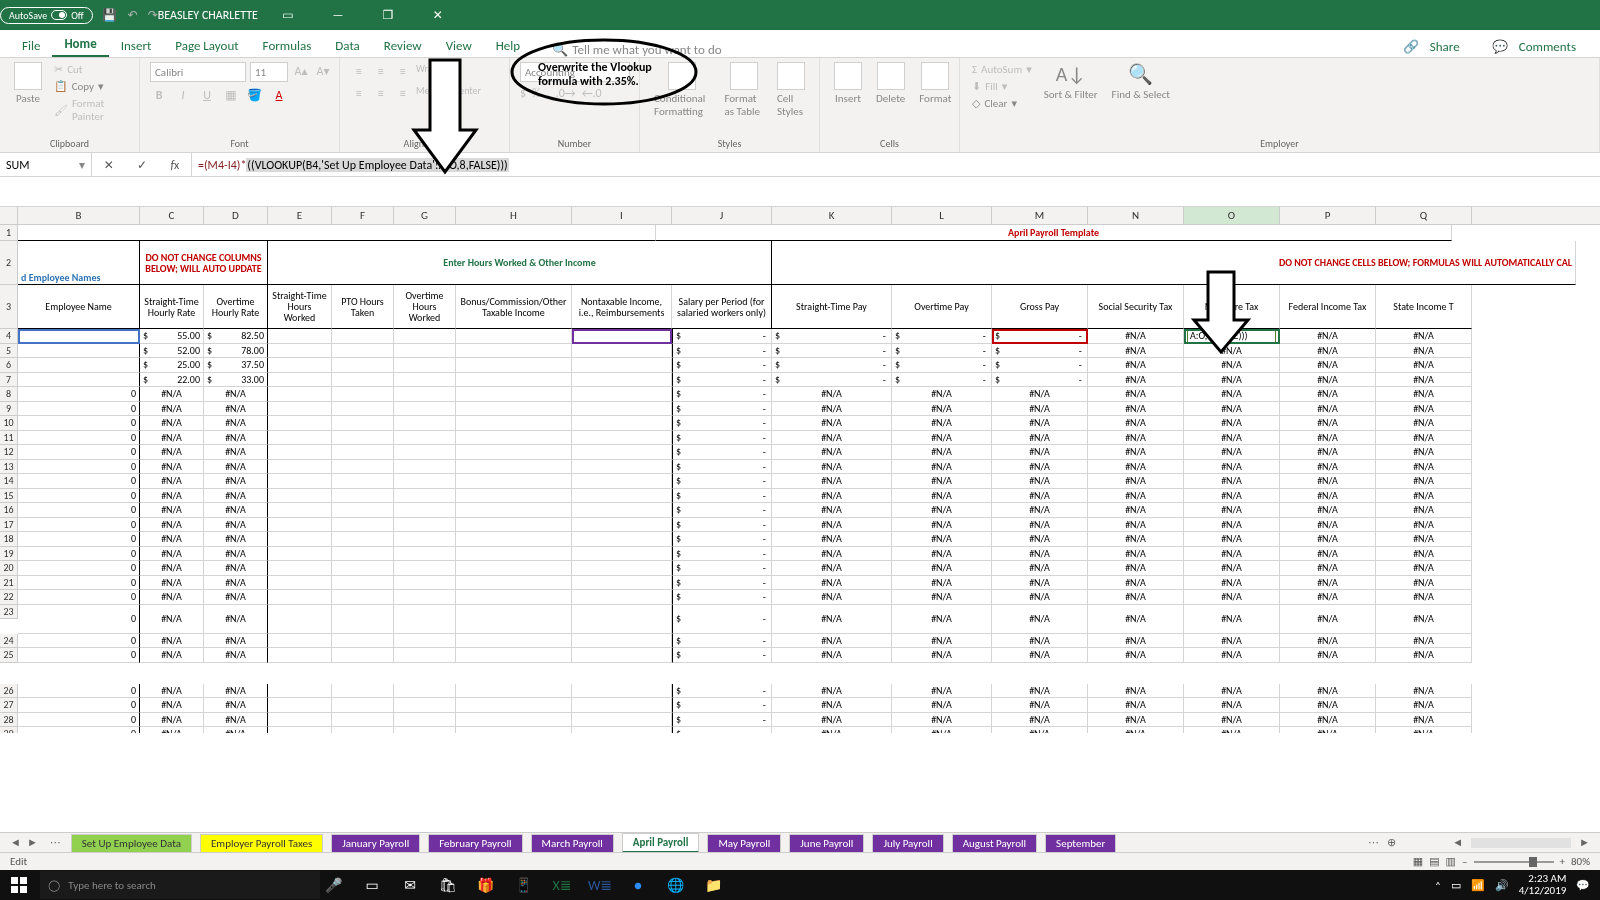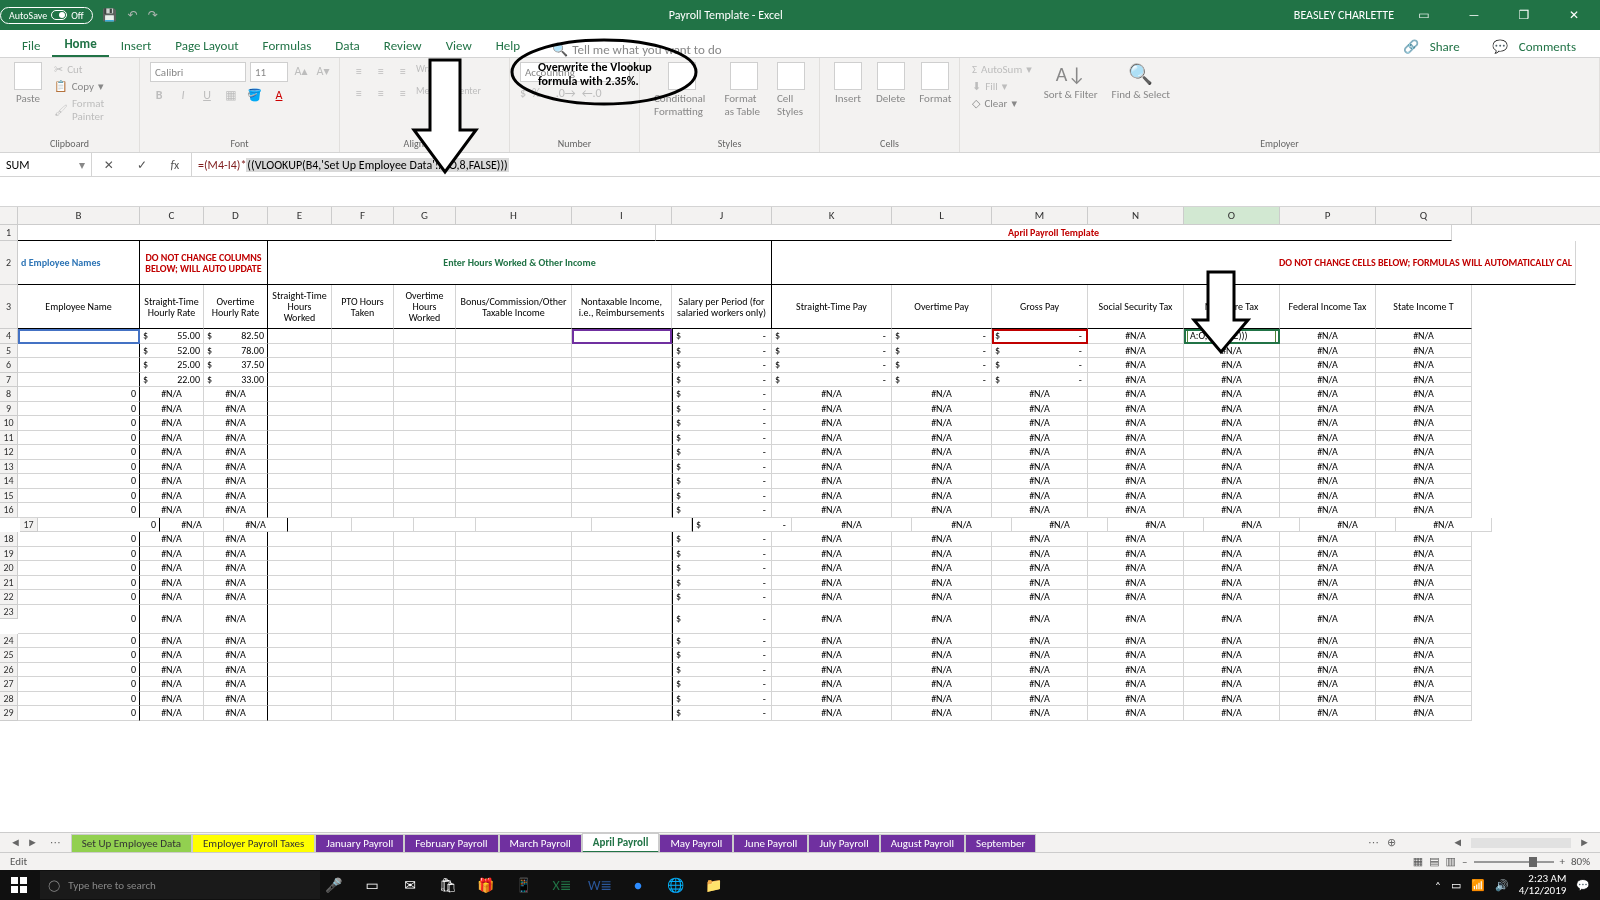--- a/index.html
+++ b/index.html
@@ -62,21 +62,21 @@
   .thick-b { border-bottom:1px solid #000; }
   .thick-r { border-right:1px solid #000; }
   .thick-l { border-left:1px solid #000; }
   .red { color:#c00000; font-weight:bold; }
   .green-txt { color:#217346; font-weight:bold; }
   .sel-green { position:absolute; border:2px solid #217346; pointer-events:none; } 
 
   
   .sheet-tabs { position:absolute; bottom: 48px; left:0; right:0; height:20px; background:#f3f2f1; display:flex; align-items:center; font-size:11px; border-top:1px solid #ccc; }
   .st-nav { padding:0 10px; color:#666; display:flex; gap:6px;}
-  .st-tab { padding:2px 10px; border:1px solid #ccc; border-bottom:none; background:#fff; margin-right:0px; font-size:11px; color:#333;}
+  .st-tab { padding:2px 10px; border:1px solid #ccc; border-bottom:none; background:#fff; margin-right:8px; font-size:11px; color:#333;}
   .st-tab.g { background:#92d050; }
   .st-tab.y { background:#ffff00; }
   .st-tab.p { background:#7030a0; color:#fff;}
   .st-tab.active { background:#fff; border-bottom:2px solid #217346; font-weight:bold; color:#217346;}
   .st-right { margin-left:auto; padding-right:10px; color:#666; display:flex; gap:8px; align-items:center;}
 
   
   .status-bar { position:absolute; bottom:30px; left:0; right:0; height:18px; background:#f3f2f1; border-top:1px solid #ccc; font-size:11px; color:#555; display:flex; align-items:center; padding:0 10px; justify-content:space-between;}
   .zoom-ctrl { display:flex; align-items:center; gap:6px;}
   .zoom-track { width:80px; height:2px; background:#999; position:relative;}
@@ -112,21 +112,20 @@
       <span>AutoSave</span>
       <span class="pill">
           <span class="knob"></span>
         </span>
       <span>Off</span>
     </div>
     <span class="qat-icon">💾</span>
     <span class="qat-icon faded">↶</span>
     <span class="qat-icon faded">↷</span>
   </div>
-  <div class="title-center">Payroll Template - Excel</div>
   <div class="title-right">
     <span>BEASLEY CHARLETTE</span>
     <span class="win-btn">▭</span>
     <span class="win-btn">—</span>
     <span class="win-btn">❐</span>
     <span class="win-btn">✕</span>
   </div>
 </div>
 
 <div class="tabs-row">
@@ -309,21 +308,21 @@
 </div>
 
 <div class="sheet" id="sheet">
 <div class="row" style="height: 16px;">
       <div class="row-h">1</div>
       <div class="cell thick-b" style="width: 638px;"></div>
       <div class="cell c red thick-b" style="width: 796px;">April Payroll Template</div>
     </div>
     <div class="row" style="height: 44px;">
       <div class="row-h">2</div>
-      <div class="cell wB thick-r thick-b" style="">
+      <div class="cell wB thick-r thick-b" style="align-items: flex-end;">
         <span style="color:#2e75b6;font-weight:bold">d Employee Names</span>
       </div>
       <div class="cell c red thick-r thick-b" style="width: 128px; white-space: normal; text-align: center; line-height: 1.1;">DO NOT CHANGE COLUMNS BELOW; WILL AUTO UPDATE</div>
       <div class="cell c green-txt thick-r thick-b" style="width: 504px;">Enter Hours Worked &amp; Other Income</div>
       <div class="cell red thick-b" style="width: 804px; justify-content: flex-end;">DO NOT CHANGE CELLS BELOW; FORMULAS WILL AUTOMATICALLY CAL</div>
     </div>
     <div class="row" style="height: 44px;">
       <div class="row-h">3</div>
       <div class="cell c wB thick-b thick-r" style="white-space: normal; text-align: center; line-height: 1.1; font-size: 10px;">Employee Name</div>
       <div class="cell c wC thick-b" style="white-space: normal; text-align: center; line-height: 1.1; font-size: 10px;">Straight-Time Hourly Rate</div>
@@ -683,21 +682,21 @@
         <span style="margin-left:auto">-&nbsp;</span>
       </div>
       <div class="cell wK c">#N/A</div>
       <div class="cell wL c">#N/A</div>
       <div class="cell wM c">#N/A</div>
       <div class="cell wN c">#N/A</div>
       <div class="cell wO c">#N/A</div>
       <div class="cell wP c">#N/A</div>
       <div class="cell wQ c">#N/A</div>
     </div>
-    <div class="row" style="height: 14.5px; padding-left: 20px;">
+    <div class="row" style="height: 14.5px;">
       <div class="row-h" style="height: 14.5px;">17</div>
       <div class="cell wB r thick-r">0</div>
       <div class="cell wC c">#N/A</div>
       <div class="cell wD c thick-r">#N/A</div>
       <div class="cell wE"></div>
       <div class="cell wF"></div>
       <div class="cell wG"></div>
       <div class="cell wH"></div>
       <div class="cell wI"></div>
       <div class="cell wJ thick-l">
@@ -881,21 +880,21 @@
         <span style="margin-left:auto">-&nbsp;</span>
       </div>
       <div class="cell wK c">#N/A</div>
       <div class="cell wL c">#N/A</div>
       <div class="cell wM c">#N/A</div>
       <div class="cell wN c">#N/A</div>
       <div class="cell wO c">#N/A</div>
       <div class="cell wP c">#N/A</div>
       <div class="cell wQ c">#N/A</div>
     </div>
-    <div class="row" style="height: 14.5px;">
+    <div class="row" style="height: 14.5px; margin-top: 21px;">
       <div class="row-h" style="height: 14.5px;">26</div>
       <div class="cell wB r thick-r">0</div>
       <div class="cell wC c">#N/A</div>
       <div class="cell wD c thick-r">#N/A</div>
       <div class="cell wE"></div>
       <div class="cell wF"></div>
       <div class="cell wG"></div>
       <div class="cell wH"></div>
       <div class="cell wI"></div>
       <div class="cell wJ thick-l">

